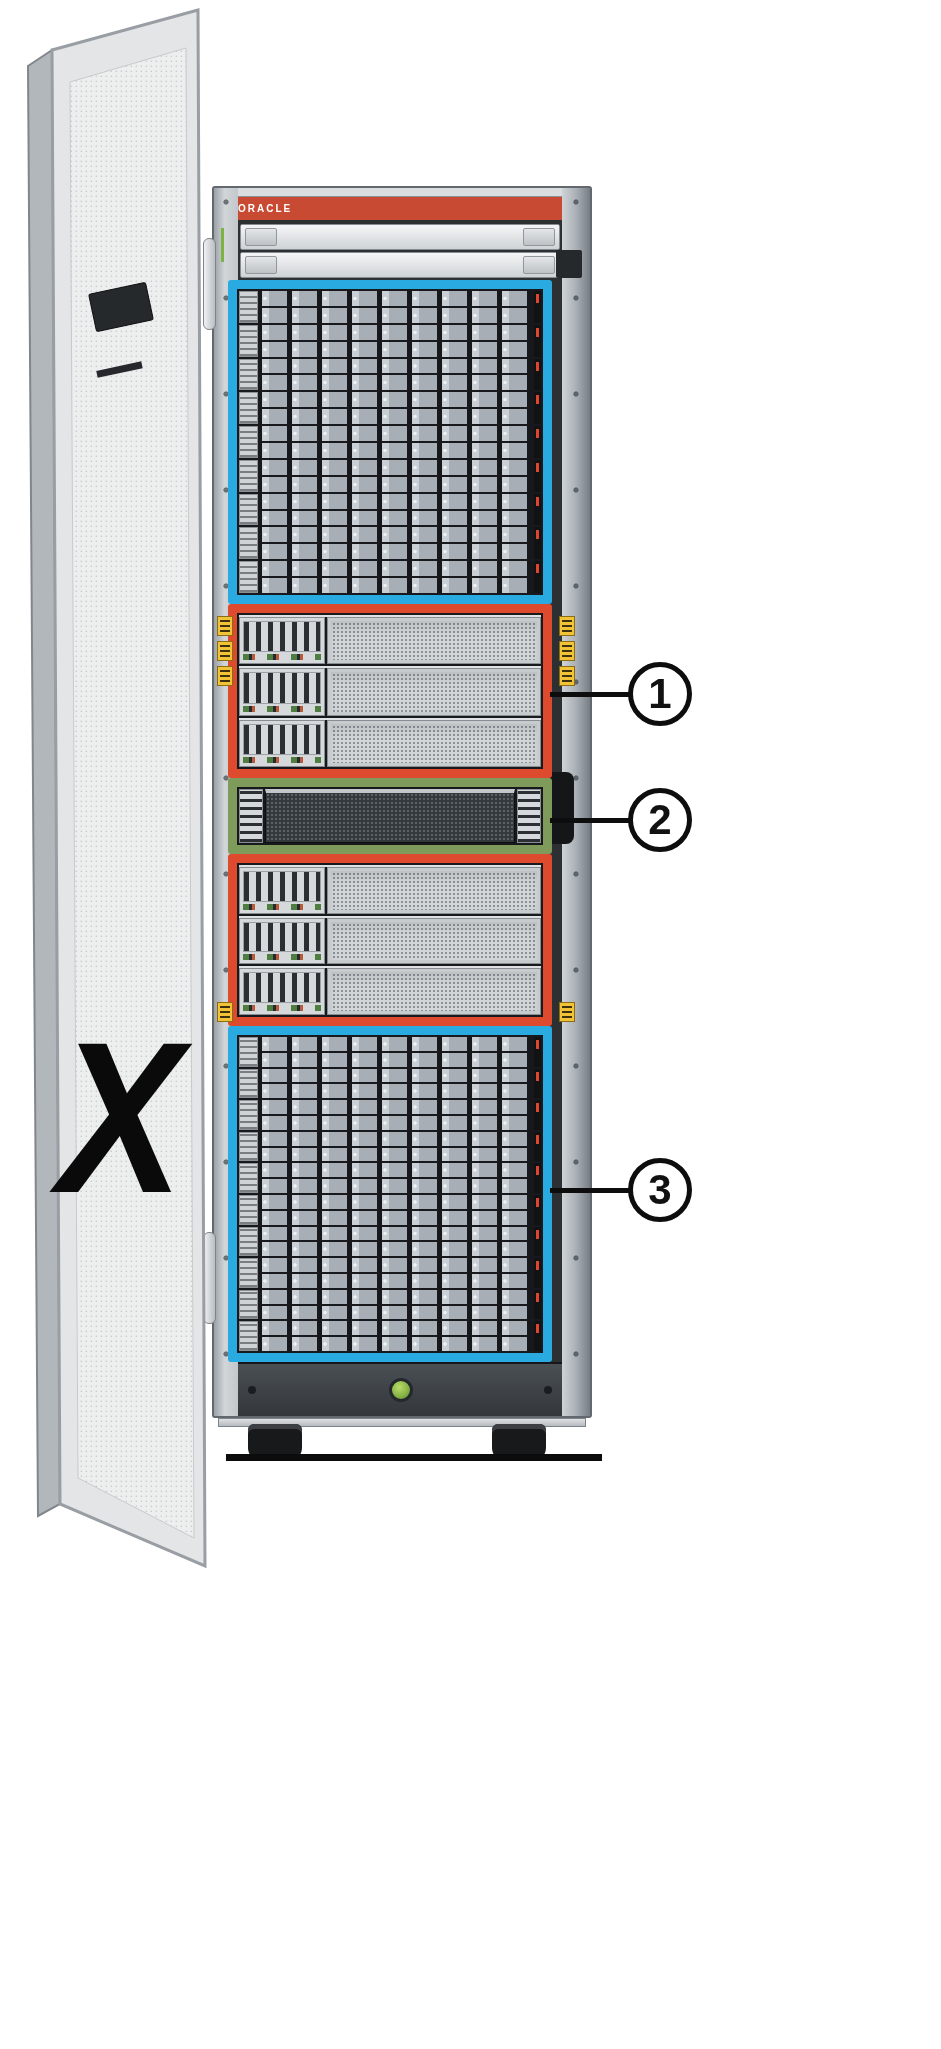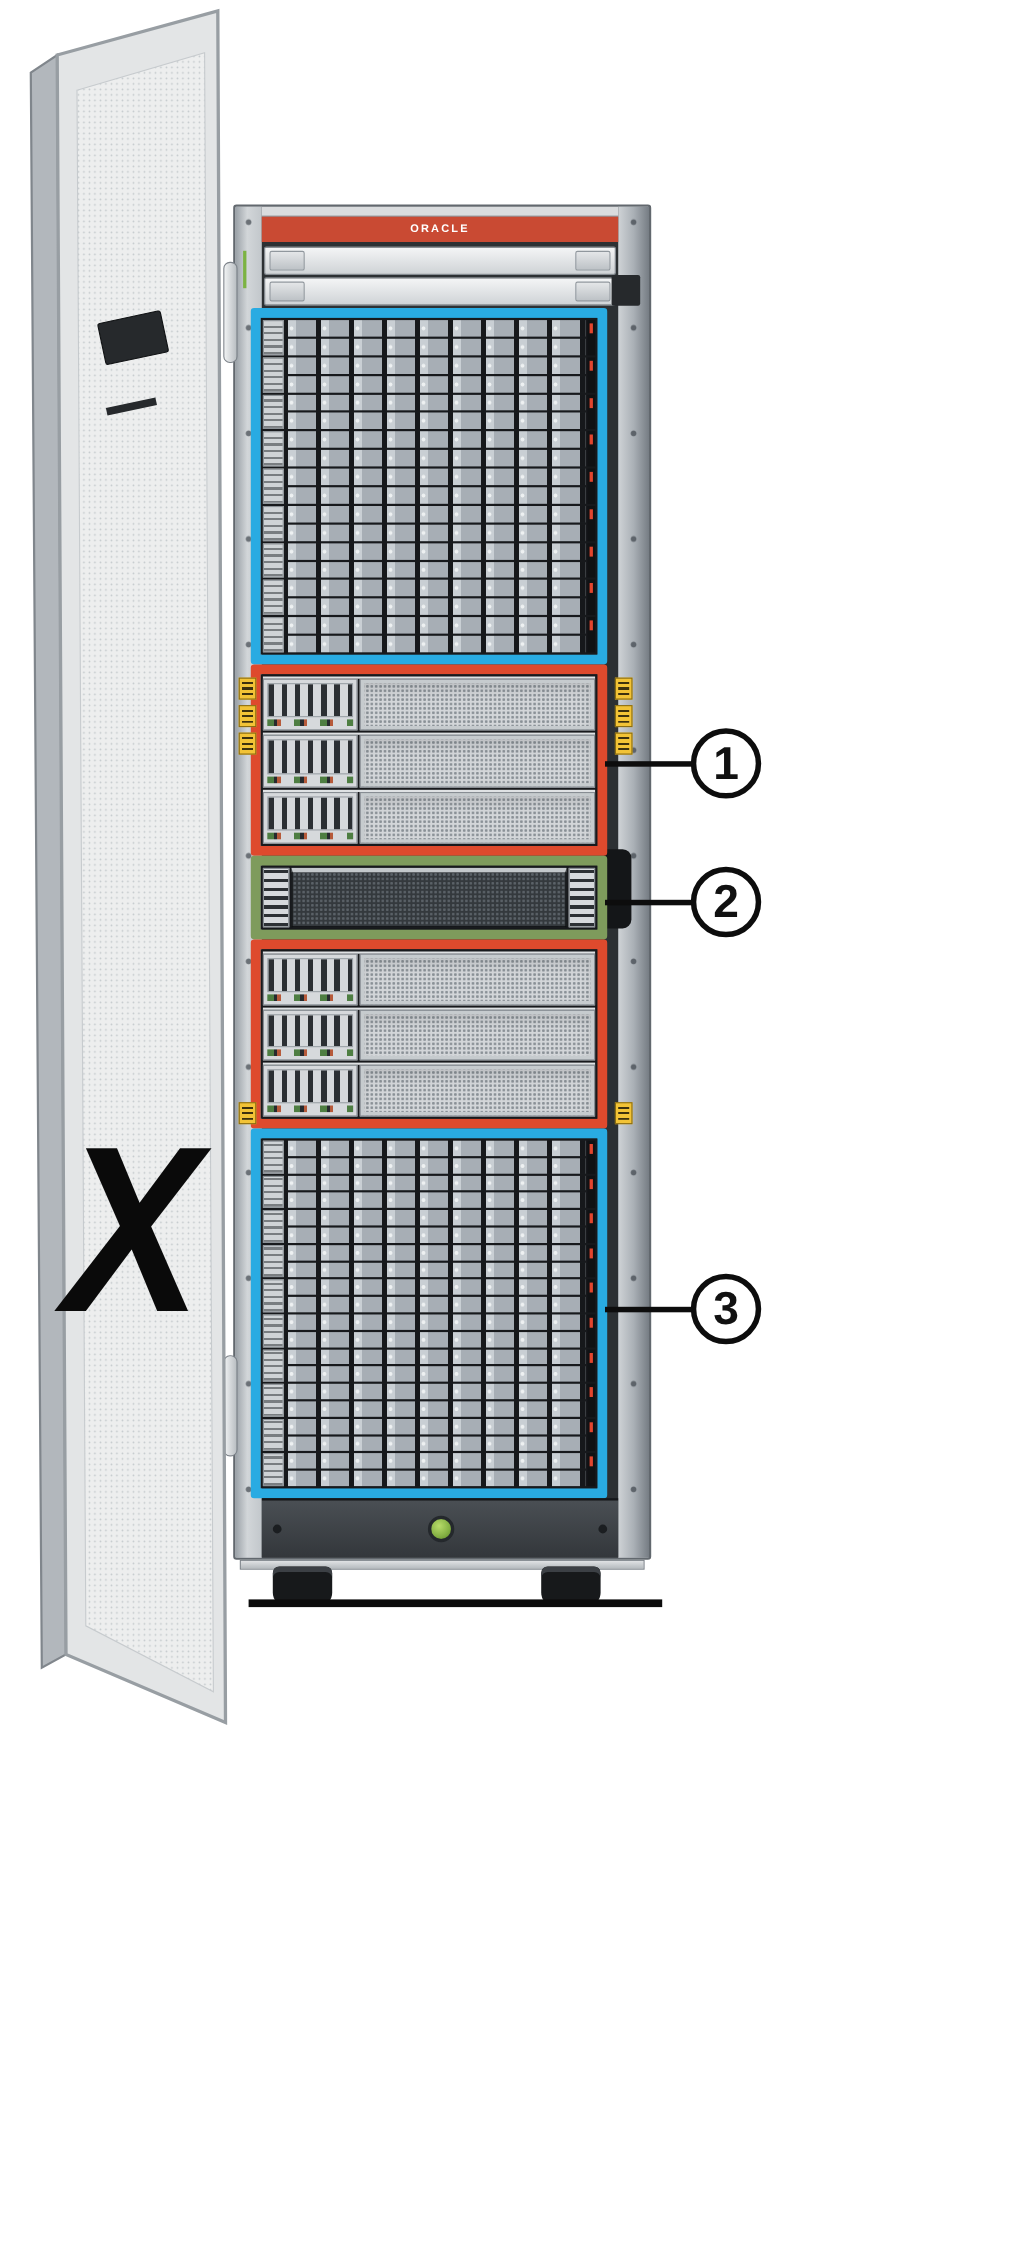--- a/index.html
+++ b/index.html
@@ -15,21 +15,21 @@
     background-image:radial-gradient(circle at 12px 14px,#6b7177 2.2px,rgba(0,0,0,0) 3px),
       linear-gradient(90deg,#9aa1a7,#d2d6d9 45%,#c2c7cb);
     background-size:24px 96px,auto;}
   .rail-right{left:562px;top:188px;width:28px;height:1228px;
     background-image:radial-gradient(circle at 14px 14px,#5d636a 2.2px,rgba(0,0,0,0) 3px),
       linear-gradient(90deg,#cfd3d6,#aab0b6 50%,#767d84);
     background-size:28px 96px,auto;}
   .rack-content{left:238px;top:188px;width:324px;height:1228px;background:#2c3033;}
   .top-strip{left:238px;top:188px;width:324px;height:9px;background:#dadcde;border-bottom:1px solid #8b9196;}
   .brand-bar{left:238px;top:197px;width:324px;height:23px;background:var(--brand-bar-red,#C94A33);
-    display:flex;align-items:center;justify-content:center;}
+    display:flex;align-items:center;justify-content:flex-start;}
   .brand-text{color:#fff;font-size:10px;font-weight:bold;letter-spacing:2px;}
   .u1{left:240px;width:320px;height:26px;background:linear-gradient(#f4f5f6,#cfd3d6);
     border:1px solid #858b91;border-radius:2px;position:absolute;box-sizing:border-box;}
   .u1::before,.u1::after{content:"";position:absolute;top:3px;bottom:3px;width:30px;
     background:linear-gradient(#e4e6e8,#bdc2c6);border:1px solid #90979d;border-radius:2px;}
   .u1::before{left:4px}.u1::after{right:4px}
   .u1a{top:224px}.u1b{top:252px}
   .right-vent{left:556px;top:250px;width:26px;height:28px;background:#26292c;border-radius:2px;}
   .led{left:221px;top:228px;width:3px;height:34px;background:#7CB342;}
   .hinge{left:203px;width:13px;height:92px;background:linear-gradient(90deg,#f0f2f3,#b9bec2);

